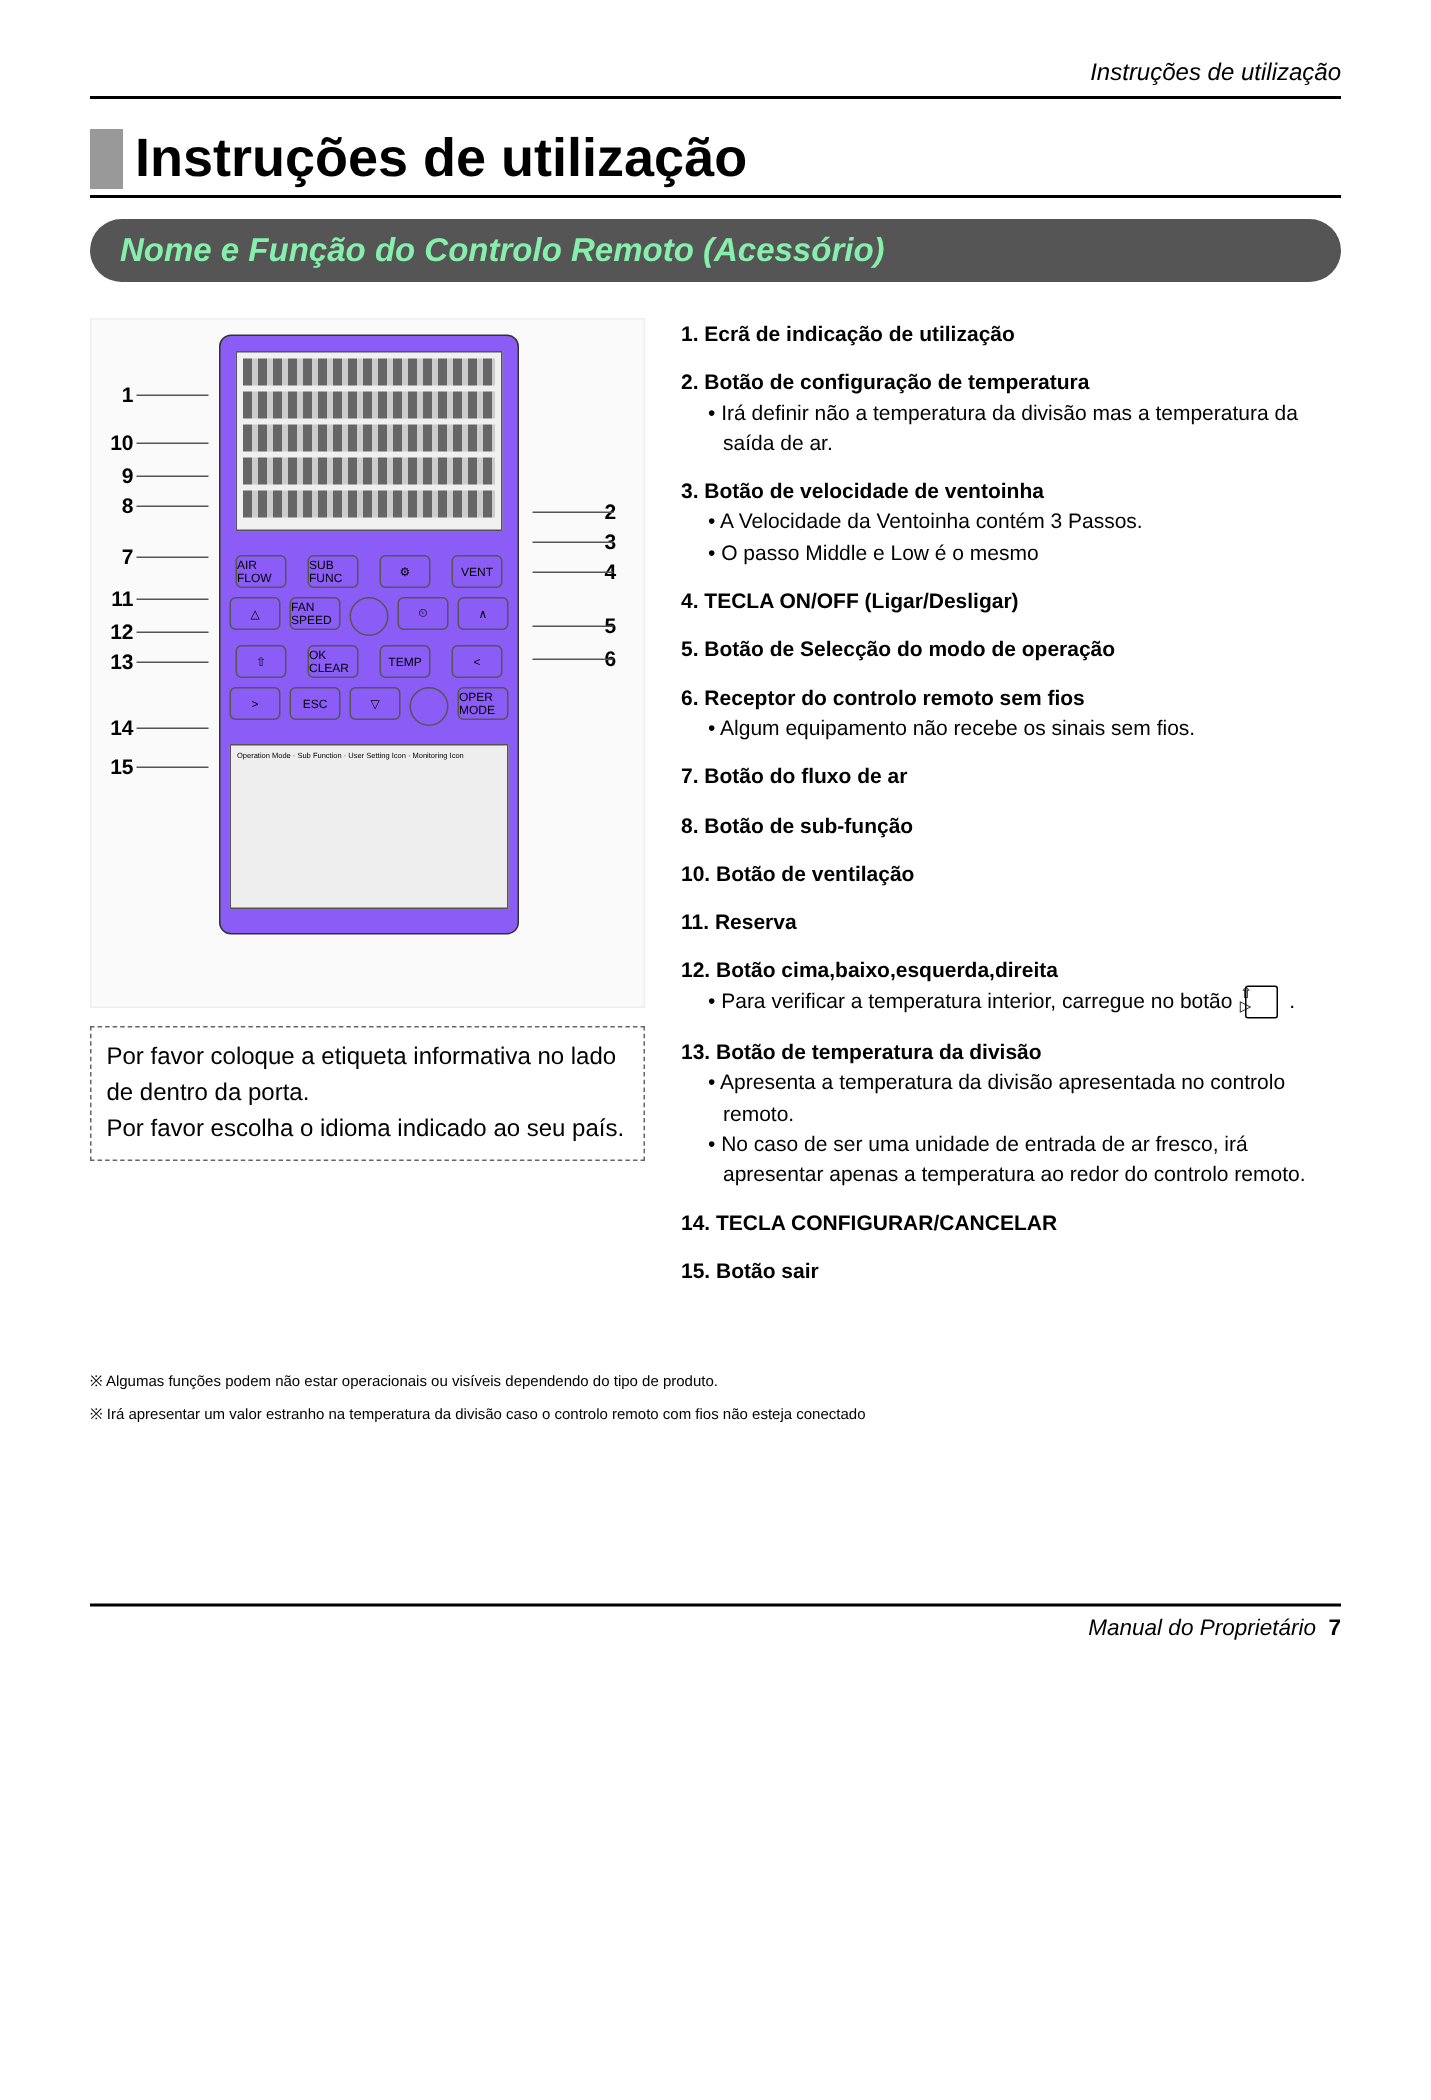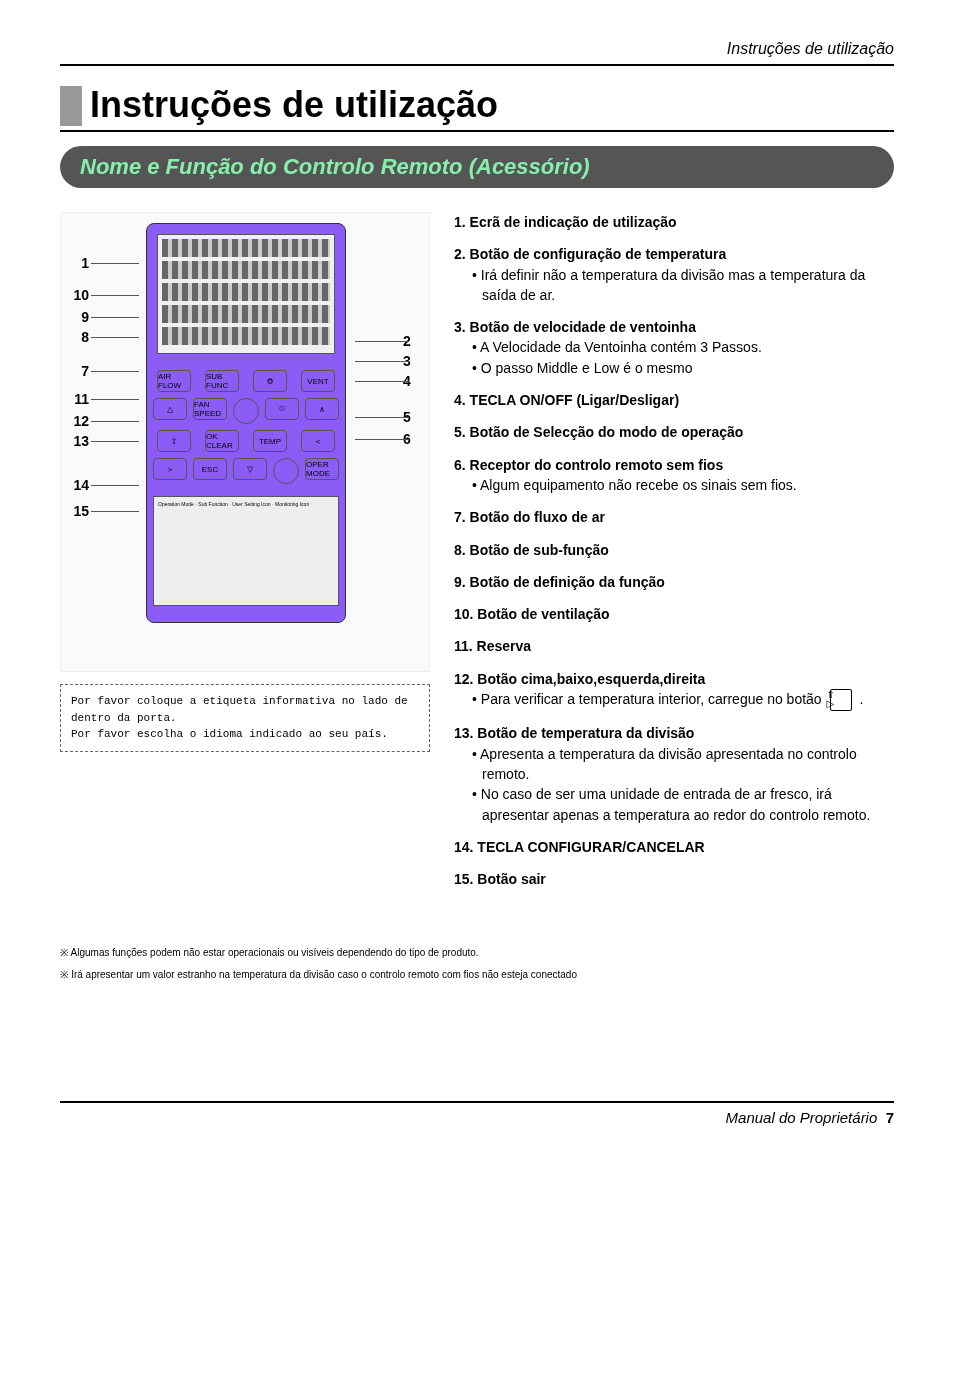--- a/index.html
+++ b/index.html
@@ -20,21 +20,21 @@
   .remote .screen { margin:10px; height:120px; border:1px solid #555; background:#f0f0f0; }
   .remote .screen .row { height:18px; margin:4px 4px 0 4px; background:repeating-linear-gradient(90deg,#666,#666 6px,#ccc 6px,#ccc 10px); }
   .remote .btns { display:flex; flex-wrap:wrap; justify-content:space-around; padding:6px; gap:6px; }
   .remote .btn { width:34px; height:22px; border:1px solid #555; border-radius:4px; font-size:8px; display:flex; align-items:center; justify-content:center; }
   .remote .circle { width:26px; height:26px; border:1px solid #555; border-radius:50%; }
   .remote .info { margin:6px; height:110px; border:1px solid #555; background:#eee; font-size:5px; padding:4px; overflow:hidden; }
   .lbl-left { position:absolute; font-size:14px; font-weight:bold; text-align:right; width:24px; }
   .lbl-left::after { content:""; position:absolute; top:50%; left:26px; width:48px; border-top:1px solid #555; }
   .lbl-right { position:absolute; font-size:14px; font-weight:bold; width:24px; }
   .lbl-right::before { content:""; position:absolute; top:50%; right:18px; width:54px; border-top:1px solid #555; }
-  .note-box { border:1px dashed #666; padding:8px 10px; font-size:11px; line-height:1.5; margin-top:12px;font-family:Liberation Mono, monospace; }
+  .note-box { border:1px dashed #666; padding:8px 10px; font-size:16px; line-height:1.5; margin-top:12px; }
   .feature-list { list-style:none; }
   .feature-item { margin-bottom:12px; }
   .feature-item .num { font-weight:bold; }
   .feature-item .name { font-weight:bold; }
   .feature-sub { margin-left:18px; text-indent:-10px; padding-left:10px; }
   .feature-sub::before { content:"• "; }
   .btn-icon { display:inline-block; vertical-align:middle; width:22px; height:22px; border:1px solid #000; border-radius:2px; position:relative; margin:0 4px; }
   .btn-icon::before { content:"⇧"; position:absolute; top:-2px; left:6px; font-size:10px; }
   .btn-icon::after { content:"▷"; position:absolute; bottom:-1px; left:6px; font-size:10px; }
   .bottom-notes { font-size:10px; margin-top:44px; }
@@ -149,23 +149,20 @@
               <div><span class="num">6. </span><span class="name">Receptor do controlo remoto sem fios</span></div>
               <div class="feature-sub">Algum equipamento não recebe os sinais sem fios.</div>
             </li>
             <li class="feature-item">
               <div><span class="num">7. </span><span class="name">Botão do fluxo de ar</span></div>
             </li>
             <li class="feature-item">
               <div><span class="num">8. </span><span class="name">Botão de sub-função</span></div>
             </li>
             <li class="feature-item">
-              <div><span class="num">9. </span><span class="name">Botão de definição da função</span></div>
-            </li>
-            <li class="feature-item">
               <div><span class="num">10. </span><span class="name">Botão de ventilação</span></div>
             </li>
             <li class="feature-item">
               <div><span class="num">11. </span><span class="name">Reserva</span></div>
             </li>
             <li class="feature-item">
               <div><span class="num">12. </span><span class="name">Botão cima,baixo,esquerda,direita</span></div>
               <div class="feature-sub">Para verificar a temperatura interior, carregue no botão <span class="btn-icon"></span> .</div>
             </li>
             <li class="feature-item">

